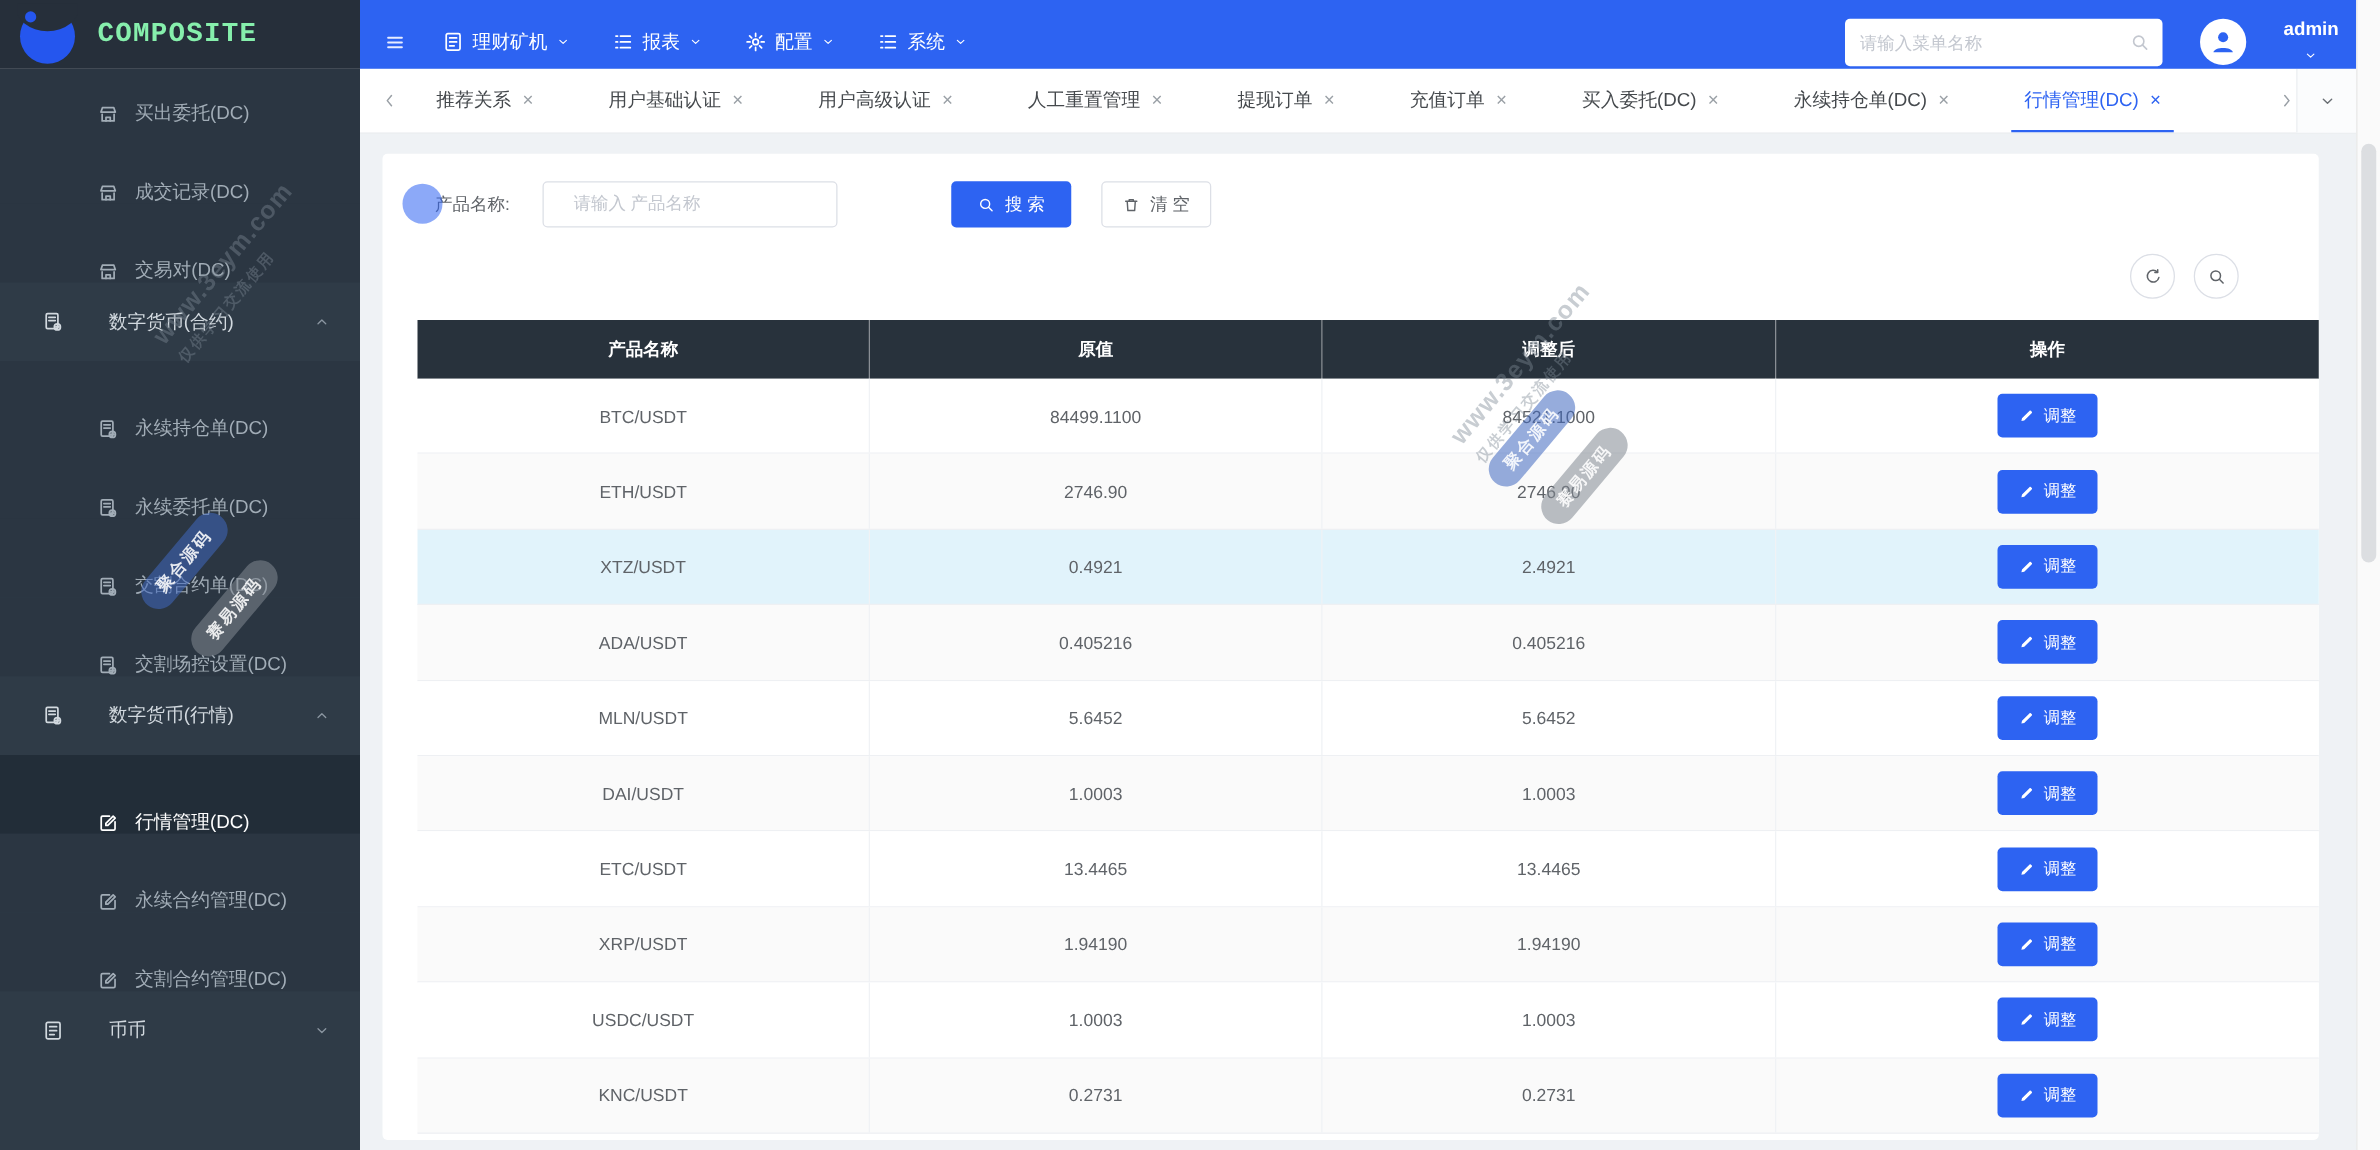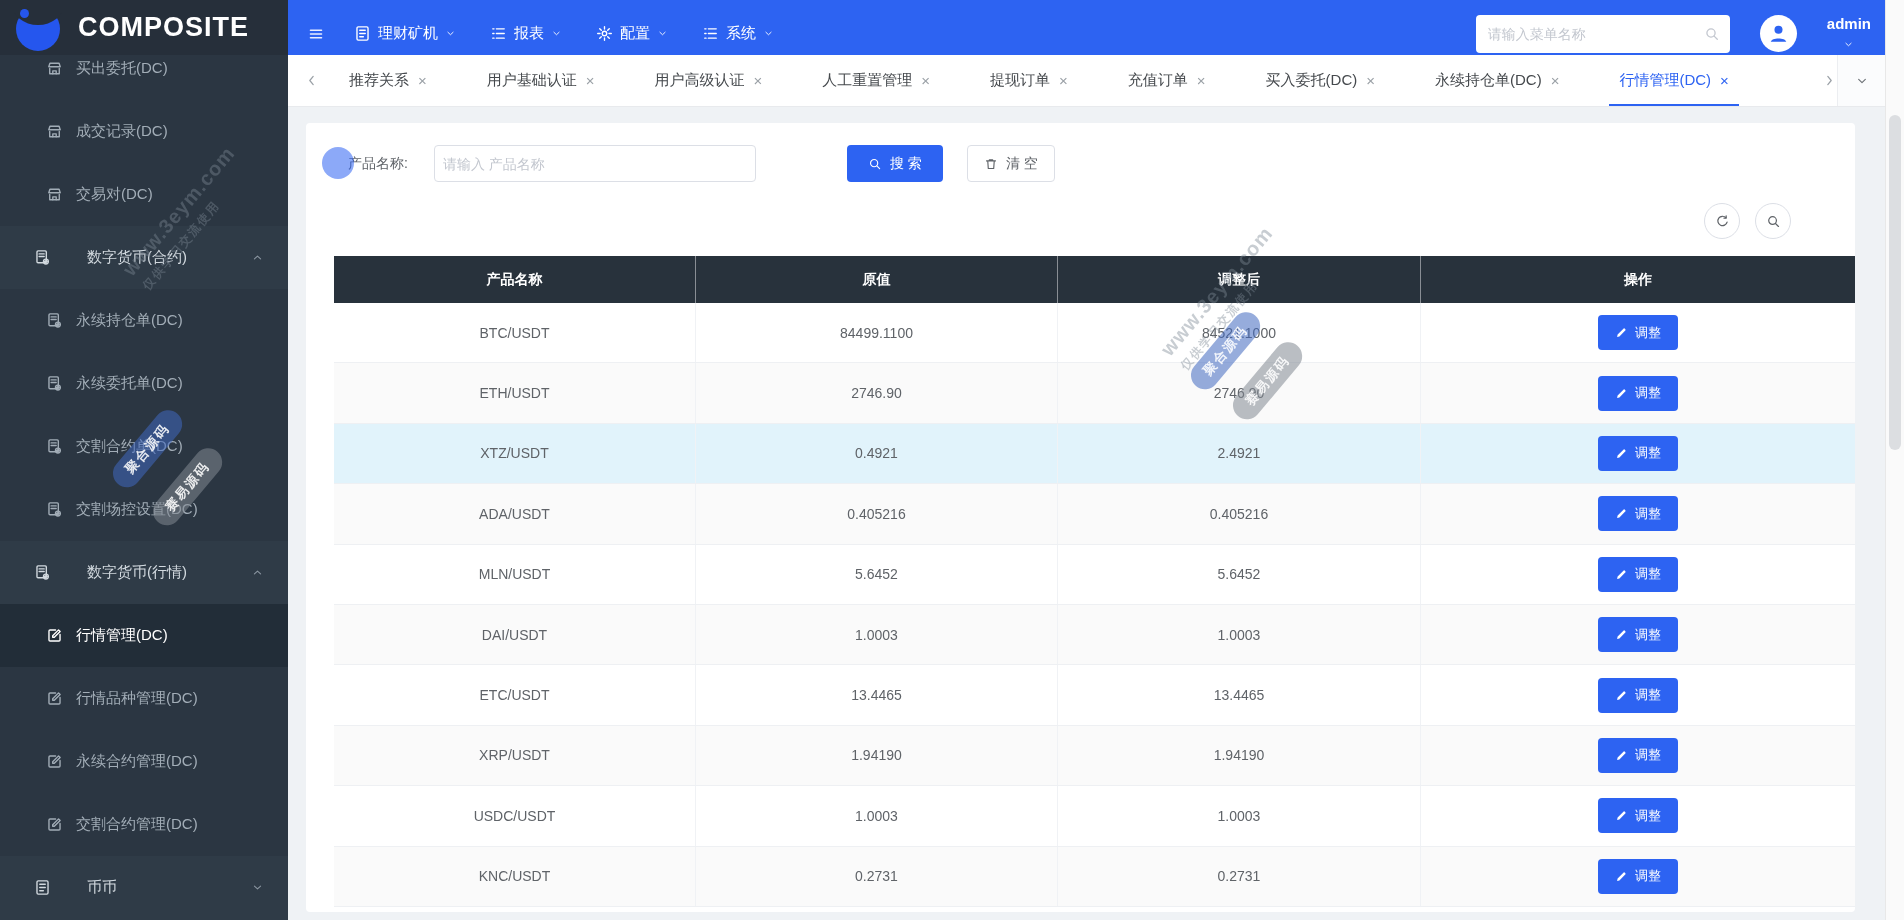--- a/index.html
+++ b/index.html
@@ -3,21 +3,21 @@
 <meta charset="utf-8">
 <style>
   * { margin:0; padding:0; box-sizing:border-box; }
   html,body { width:1904px; height:920px; overflow:hidden; }
   body { font-family:"Liberation Sans","DejaVu Sans",sans-serif; background:#eff2f5; }
   .screen { position:relative; width:1904px; height:920px; overflow:hidden; }
 
   
   .logo-bar { position:absolute; left:0; top:0; width:288px; height:55px; background:#262f3a;
               display:flex; align-items:center; gap:16px; padding-left:14px; z-index:6; }
-  .logo-text { color:#ffffff; font-size:27px; font-weight:bold; letter-spacing:1px; }
+  .logo-text { color:#86efac; font-size:22px; font-weight:bold; letter-spacing:1px;font-family:Liberation Mono, monospace; }
   .logo-mark { position:relative; width:48px; height:50px; overflow:hidden; }
   .logo-mark .c1 { position:absolute; left:2px; top:4px; width:44px; height:44px; background:#2556ee; border-radius:50%; }
   .logo-mark .c2 { position:absolute; left:-2px; top:-20px; width:52px; height:42px; background:#262f3a; border-radius:50%; }
   .logo-mark .c3 { position:absolute; left:6px; top:6px; width:9px; height:9px; background:#2556ee; border-radius:50%; }
 
   
   .navbar { position:absolute; left:288px; top:0; width:1597px; height:55px; background:#2d63f2;
             display:flex; align-items:center; color:#fff; padding:12px 14px 0 20px; gap:30px; z-index:6; }
   .hamburger { color:#e8edff; cursor:pointer; display:flex; align-items:center; }
   .hamburger svg { width:20px; height:20px; }
@@ -53,34 +53,34 @@
   .tab-dropdown { width:48px; height:100%; border-left:1px solid #eceef1; background:#fbfcfd;
                   display:flex; align-items:center; justify-content:center; color:#6b7075; cursor:pointer; }
   .tab-dropdown svg { width:14px; height:14px; }
 
   
   .sidebar { position:absolute; left:0; top:55px; width:288px; height:865px; background:#2f3b47; overflow:hidden; z-index:4; }
   .side-list { margin-top:-18px; }
   .side-item { height:63px; display:flex; align-items:center; gap:13px; font-size:15px; color:#a2adb7;
                cursor:pointer; position:relative; padding-left:34px; }
   .side-item .icn svg { width:17px; height:17px; }
-  .side-item.lvl2 { padding-left:46px; background:#2b3642; }
+  .side-item.lvl2 { padding-left:78px; background:#2b3642;align-items:flex-end; }
   .side-item.lvl1 { color:#d2d9df;gap:36px; }
   .side-item.active { background:#222d38; color:#fff; }
   .icn.side-chev { position:absolute; right:24px; color:#8b96a1; }
   .icn.side-chev svg { width:13px; height:13px; }
 
   
   .main { position:absolute; left:288px; top:107px; width:1597px; height:813px; background:#eff2f5; }
   .card { position:absolute; left:18px; top:16px; width:1549px; height:789px; background:#fff; border-radius:4px; }
 
   .form-row { position:absolute; left:42px; top:22px; height:37px; display:flex; align-items:center; }
   .form-row label { font-size:14px; color:#5f6368; margin-right:26px; }
-  .prod-input { width:322px; height:37px; border:1px solid #dcdfe6; border-radius:4px; padding:0 8px;
-                font-size:14px; color:#333; outline:none; }
+  .prod-input { width:236px; height:37px; border:1px solid #dcdfe6; border-radius:4px; padding:0 24px;
+                font-size:14px; color:#333; outline:none;font-family:Liberation Serif, serif; }
   .prod-input::placeholder { color:#c3c7cf; }
   .btn-search { margin-left:91px; width:96px; height:37px; background:#2d63f2; color:#fff; border:none;
                 border-radius:4px; font-size:14px; display:flex; align-items:center; justify-content:center;
                 gap:8px; cursor:pointer; }
   .btn-search .icn svg { width:14px; height:14px; }
   .btn-clear { margin-left:24px; width:88px; height:37px; background:#fff; color:#5f6368; border:1px solid #dcdfe6;
                border-radius:4px; font-size:14px; display:flex; align-items:center; justify-content:center;
                gap:8px; cursor:pointer; }
   .btn-clear .icn svg { width:14px; height:14px; }
 
@@ -417,29 +417,20 @@
           </span>
           <span>行情管理(DC)</span>
         </div>
         <div class="side-item lvl2">
           <span class="icn">
             <svg viewBox="0 0 16 16" fill="none" stroke="currentColor" stroke-width="1.3" stroke-linecap="round" stroke-linejoin="round">
               <path d="M13.2 7v5.2c0 .6-.4 1-1 1H3.8c-.6 0-1-.4-1-1V3.8c0-.6.4-1 1-1H9"></path>
               <path d="M6.3 9.7V8.2l5.5-5.5 1.5 1.5-5.5 5.5z"></path>
             </svg>
           </span>
-          <span>行情品种管理(DC)</span>
-        </div>
-        <div class="side-item lvl2">
-          <span class="icn">
-            <svg viewBox="0 0 16 16" fill="none" stroke="currentColor" stroke-width="1.3" stroke-linecap="round" stroke-linejoin="round">
-              <path d="M13.2 7v5.2c0 .6-.4 1-1 1H3.8c-.6 0-1-.4-1-1V3.8c0-.6.4-1 1-1H9"></path>
-              <path d="M6.3 9.7V8.2l5.5-5.5 1.5 1.5-5.5 5.5z"></path>
-            </svg>
-          </span>
           <span>永续合约管理(DC)</span>
         </div>
         <div class="side-item lvl2">
           <span class="icn">
             <svg viewBox="0 0 16 16" fill="none" stroke="currentColor" stroke-width="1.3" stroke-linecap="round" stroke-linejoin="round">
               <path d="M13.2 7v5.2c0 .6-.4 1-1 1H3.8c-.6 0-1-.4-1-1V3.8c0-.6.4-1 1-1H9"></path>
               <path d="M6.3 9.7V8.2l5.5-5.5 1.5 1.5-5.5 5.5z"></path>
             </svg>
           </span>
           <span>交割合约管理(DC)</span>

